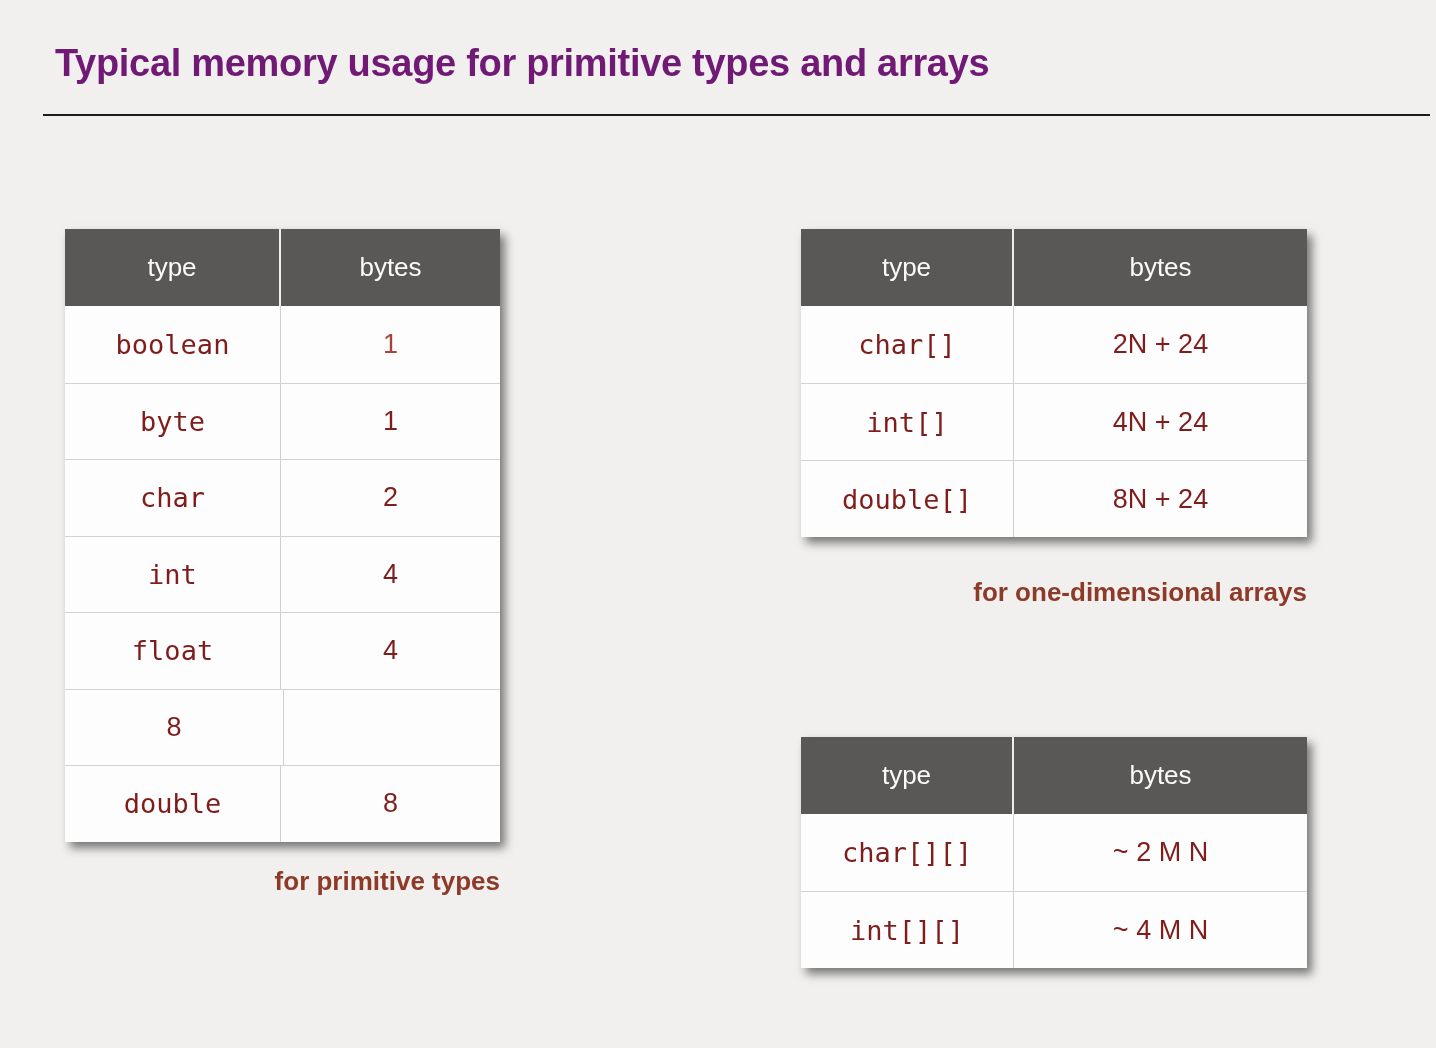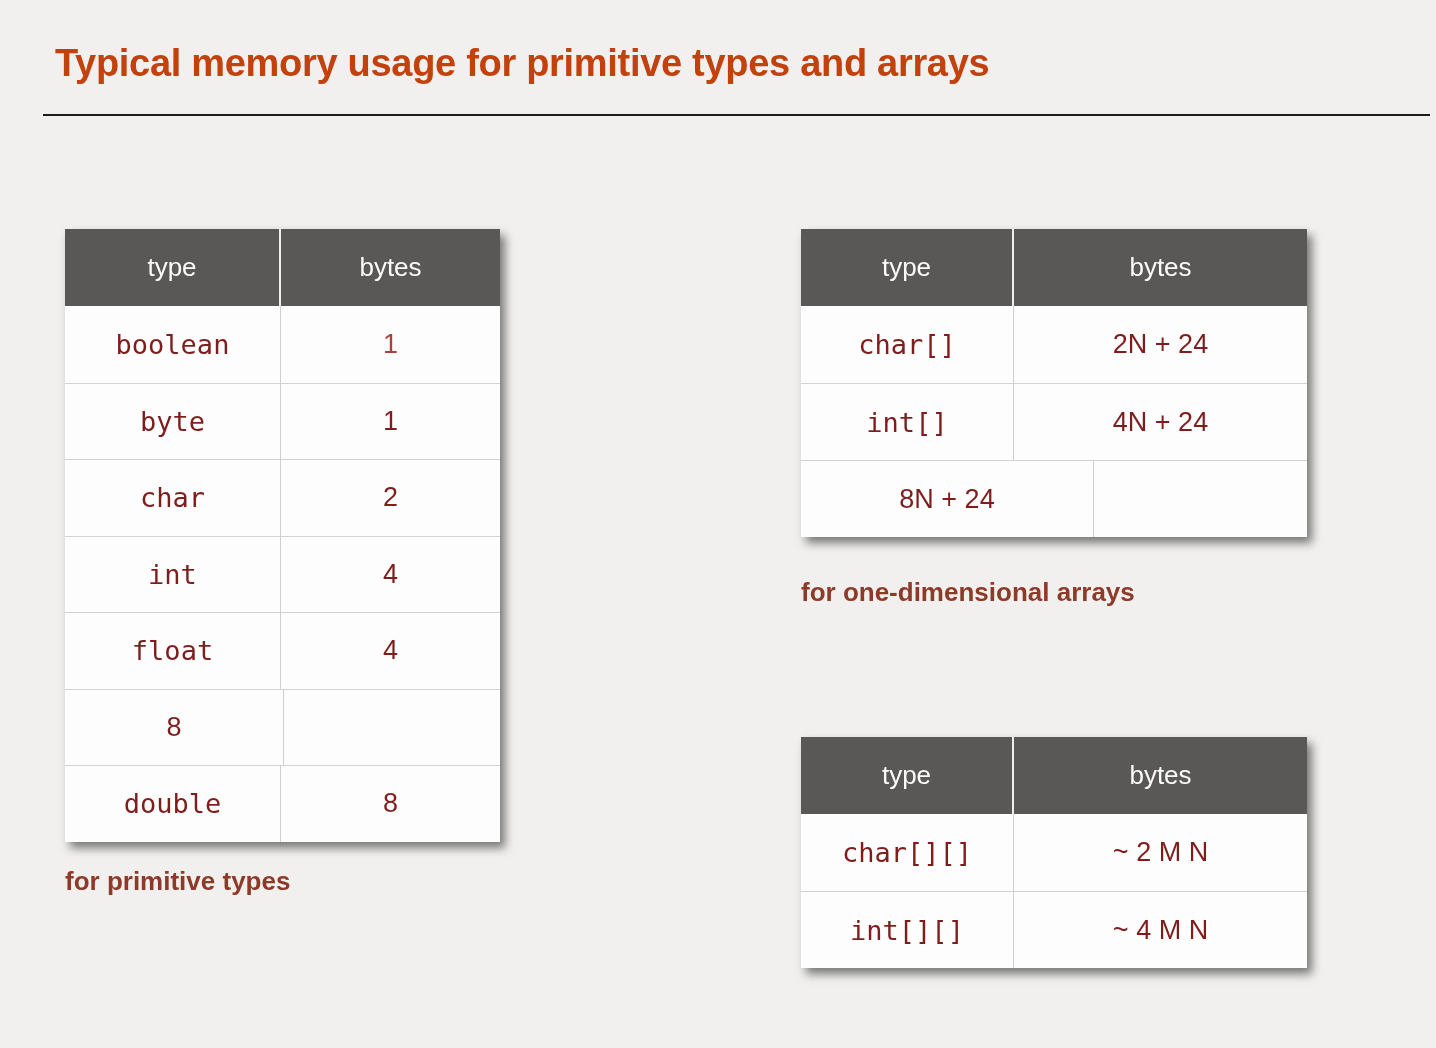--- a/index.html
+++ b/index.html
@@ -8,21 +8,21 @@
     background:#f1f0ef;
     font-family:"Liberation Sans", sans-serif;
     position:relative;
   }
   * { box-sizing:border-box; }
 
   .slide { position:absolute; inset:0; }
 
   .title {
     position:absolute; left:55px; top:42px;
-    font-size:38px; font-weight:600; color:#c2410c;
+    font-size:38px; font-weight:600; color:#701a75;
     letter-spacing:-0.3px;
     font-family:"Liberation Sans", sans-serif;
   }
   .title-rule {
     position:absolute; left:43px; top:114px; width:1387px; height:2px;
     background:#1c1c1c;
   }
 
   .mtable {
     position:absolute; background:#fdfdfd;
@@ -49,21 +49,21 @@
   
   .t-prim .c1 { width:216px; } .t-prim .c2 { width:219px; }
   .t-arr  .c1 { width:213px; } .t-arr  .c2 { width:293px; }
 
   .t-prim .thead { height:77px; }
   .t-prim .trow  { height:76.5px; }
   .t-arr  .thead { height:77px; }
   .t-arr  .trow  { height:77px; }
 
   .caption {
-    position:absolute; text-align:left;
+    position:absolute; text-align:right;
     font-size:26px; font-weight:700; color:var(--accent-red,#8e3a28);
     font-family:"Liberation Sans", sans-serif;
   }
 </style>
 </head>
 <body style="background: rgb(241, 240, 239);">
 
 <div class="slide">
 
   <div class="title">Typical memory usage for primitive types and arrays</div>
@@ -111,20 +111,21 @@
     </div>
     <div class="trow">
       <div class="cell type c1">char[]</div>
       <div class="cell val c2">2N + 24</div>
     </div>
     <div class="trow">
       <div class="cell type c1">int[]</div>
       <div class="cell val c2">4N + 24</div>
     </div>
     <div class="trow">
+      <div class="cell type c1">double[]</div>
       <div class="cell val c2">8N + 24</div>
     </div>
   </div>
   <div class="caption" style="left:801px; top:577px; width:506px;">for one-dimensional arrays</div>
 
   <div class="mtable t-arr" style="left:801px; top:737px; width:506px;">
     <div class="thead">
       <div class="th c1">type</div>
       <div class="th c2">bytes</div>
     </div>

